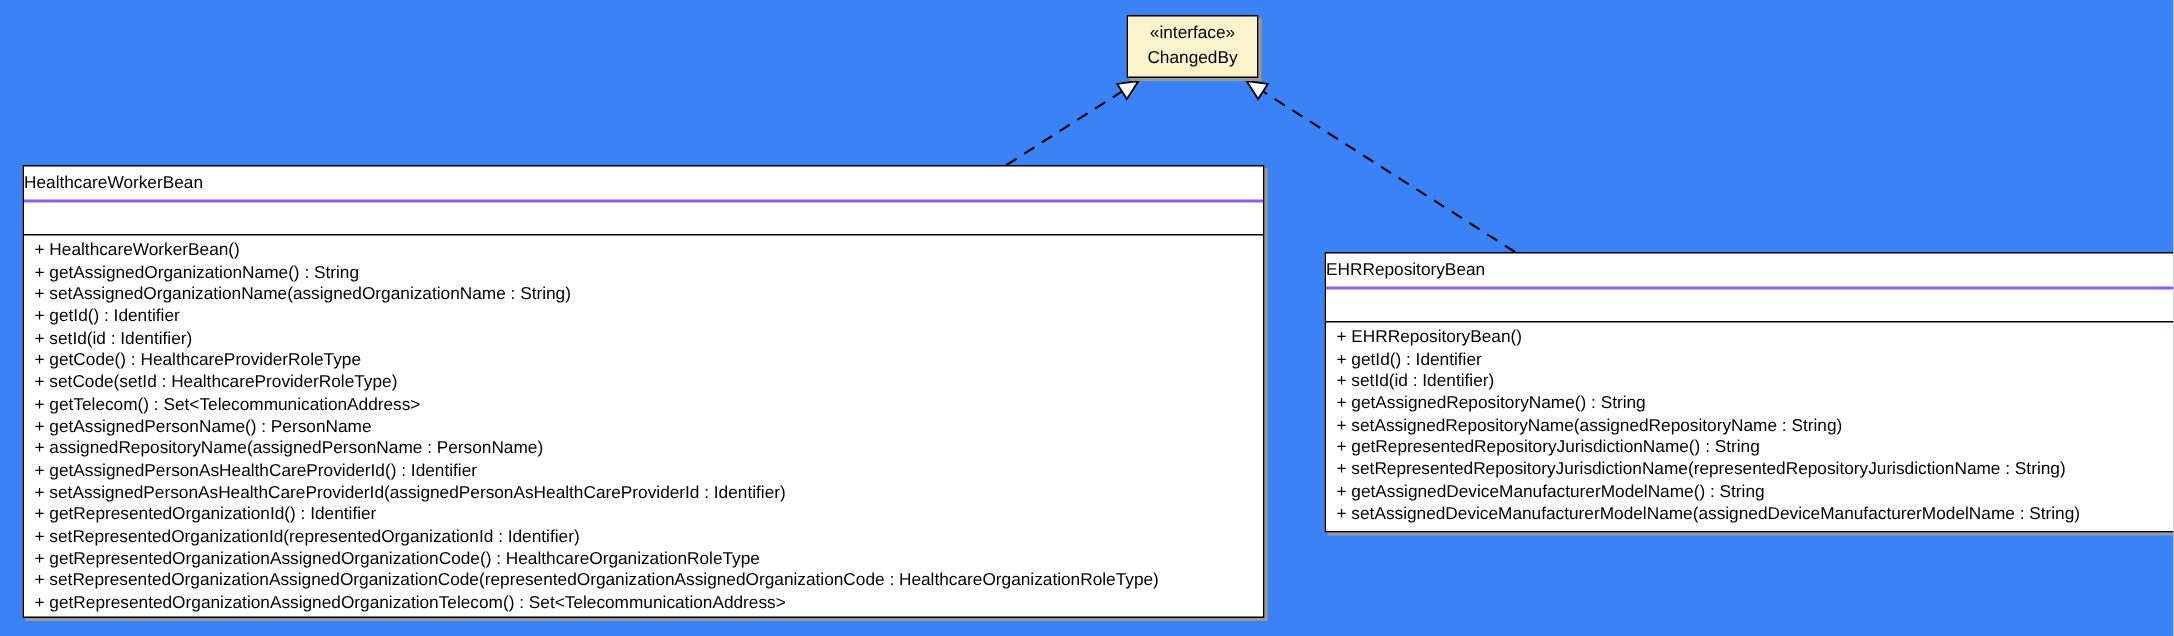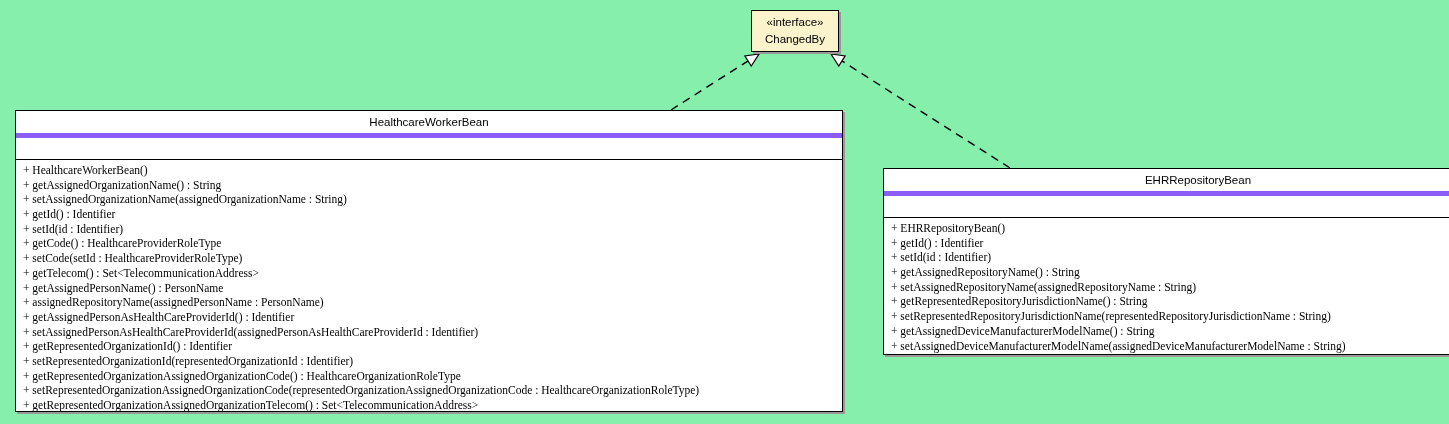--- a/index.html
+++ b/index.html
@@ -5,21 +5,21 @@
   html, body {
     margin: 0;
     padding: 0;
     background: #ffffff;
     font-family: "Liberation Sans", sans-serif;
   }
   .canvas {
     position: relative;
     width: 1449px;
     height: 424px;
-    background: #86efac;
+    background: #3b82f6;
     overflow: hidden;
   }
   .edges-svg {
     position: absolute;
     left: 0; top: 0;
     width: 1449px;
     height: 424px;
     pointer-events: none;
   }
   .uml-node {
@@ -40,33 +40,31 @@
   .iface-stereotype, .iface-name {
     display: block;
     line-height: 17px;
     white-space: nowrap;
   }
   .class-node-left  { left: 15px;  top: 110px; width: 828px; height: 302px; }
   .class-node-right { left: 883px; top: 168px; width: 630px; height: 187px; }
   .class-title {
     height: 22px;
     line-height: 22px;
-    text-align: center;
-    border-bottom: 5px solid #8b5cf6;
+    border-bottom: 2px solid #8b5cf6;
     white-space: nowrap;
     overflow: hidden;
   }
   .class-attrs {
     height: 21px;
     border-bottom: 1px solid #000000;
   }
   .class-methods {
     padding: 3px 2px 0 7px;
     overflow: hidden;
-    font-family: Liberation Serif, serif;
   }
   .method-line {
     height: 14.7px;
     line-height: 14.7px;
     white-space: nowrap;
   }
 </style>
 </head>
 <body>
 

